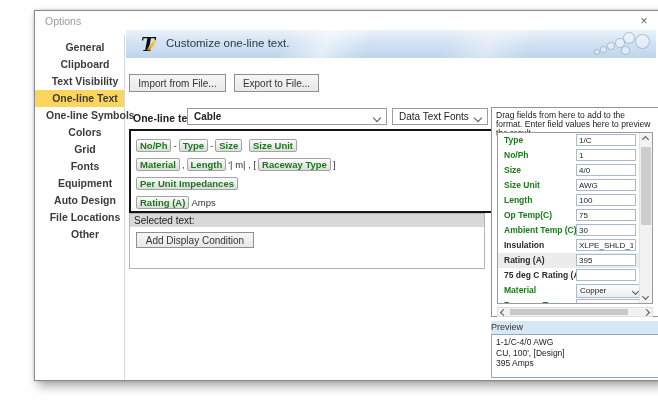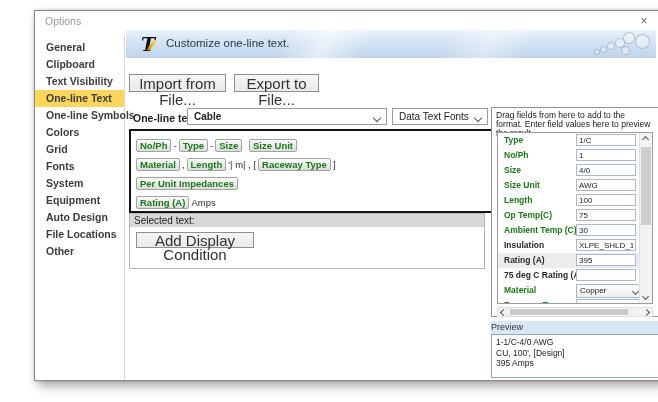--- a/index.html
+++ b/index.html
@@ -10,21 +10,21 @@
           border:1px solid #8b8b8b;box-shadow:4px 5px 10px rgba(0,0,0,.35),0 0 3px rgba(0,0,0,.18);margin-left:20px;}
 
   
   .titlebar{position:absolute;left:0;top:0;right:0;height:22px;background:#fff;}
   .win-title{position:absolute;left:10px;top:4px;font-size:10.5px;color:#9a9a9a;}
   .close-btn{position:absolute;right:9px;top:2px;width:16px;height:16px;text-align:center;
              line-height:16px;font-size:12px;color:#666;cursor:default;}
 
   
   .sidebar{position:absolute;left:0;top:24px;width:89px;bottom:0;border-right:1px solid #d8d8d8;
-           background:#fff;padding-top:4px;}
+           background:#fff;padding-top:4px;text-align:center;}
   .sb-item{height:17px;line-height:17px;padding-left:11px;font-size:10.5px;font-weight:600;
            color:#3c3c3c;white-space:nowrap;cursor:default;}
   .sb-item.selected{background:#fbd55c;}
 
   
   .banner{position:absolute;left:91px;top:19px;width:530px;height:28px;overflow:hidden;
           background:linear-gradient(180deg,#eaf2fb 0%,#d3e2f3 45%,#bed5ec 100%);}
   .banner::before{content:"";position:absolute;inset:0;
           background:linear-gradient(115deg,transparent 30%,rgba(255,255,255,.55) 38%,transparent 46%,
                       transparent 60%,rgba(255,255,255,.4) 68%,transparent 76%);}
@@ -32,21 +32,21 @@
           background:rgba(255,255,255,.4);}
   .hdr-icon{position:absolute;left:13px;top:2px;width:22px;height:24px;}
   .hdr-icon .tee{position:absolute;left:2px;top:0;font-family:"DejaVu Serif",serif;font-weight:bold;
           font-style:italic;font-size:19px;line-height:24px;color:#0c0c0c;}
   .hdr-icon .pencil{position:absolute;left:11px;top:7px;width:3px;height:13px;border-radius:1px;
           background:linear-gradient(#ffd44d 0%,#e9aa0e 70%,#a23324 100%);transform:rotate(38deg);}
   .hdr-title{position:absolute;left:40px;top:7px;font-size:11.5px;color:#2b3a4a;}
 
   
   .btn{position:absolute;height:18px;background:linear-gradient(#f6f6f6,#e9e9e9);
-       border:1px solid #8f8f8f;font-size:15px;color:#333;text-align:center;line-height:16px;
+       border:1px solid #8f8f8f;font-size:10px;color:#333;text-align:center;line-height:16px;
        font-family:inherit;cursor:default;}
   .btn-import{left:94px;top:63px;width:97px;}
   .btn-export{left:199px;top:63px;width:85px;}
 
   
   .fmt-for-label{position:absolute;left:98px;top:101px;font-size:10.5px;font-weight:600;color:#222;}
   .dropdown{position:absolute;height:17px;background:#fff;border:1px solid #9c9c9c;font-size:10px;
             line-height:16px;padding:0 6px;color:#222;cursor:default;box-sizing:border-box;}
   .dd-type{left:152px;top:97px;width:200px;font-weight:bold;}
   .dd-block{left:357px;top:97px;width:96px;}
@@ -118,21 +118,20 @@
 
   <div class="sidebar">
       <div class="sb-item">General</div>
       <div class="sb-item">Clipboard</div>
       <div class="sb-item">Text Visibility</div>
       <div class="sb-item selected">One-line Text</div>
       <div class="sb-item">One-line Symbols</div>
       <div class="sb-item">Colors</div>
       <div class="sb-item">Grid</div>
       <div class="sb-item">Fonts</div>
-      <div class="sb-item">System</div>
       <div class="sb-item">Equipment</div>
       <div class="sb-item">Auto Design</div>
       <div class="sb-item">File Locations</div>
       <div class="sb-item">Other</div>
     </div>
 
   <div class="banner">
     <div class="hdr-icon">
       <span class="tee">T</span>
       <span class="pencil"></span>

